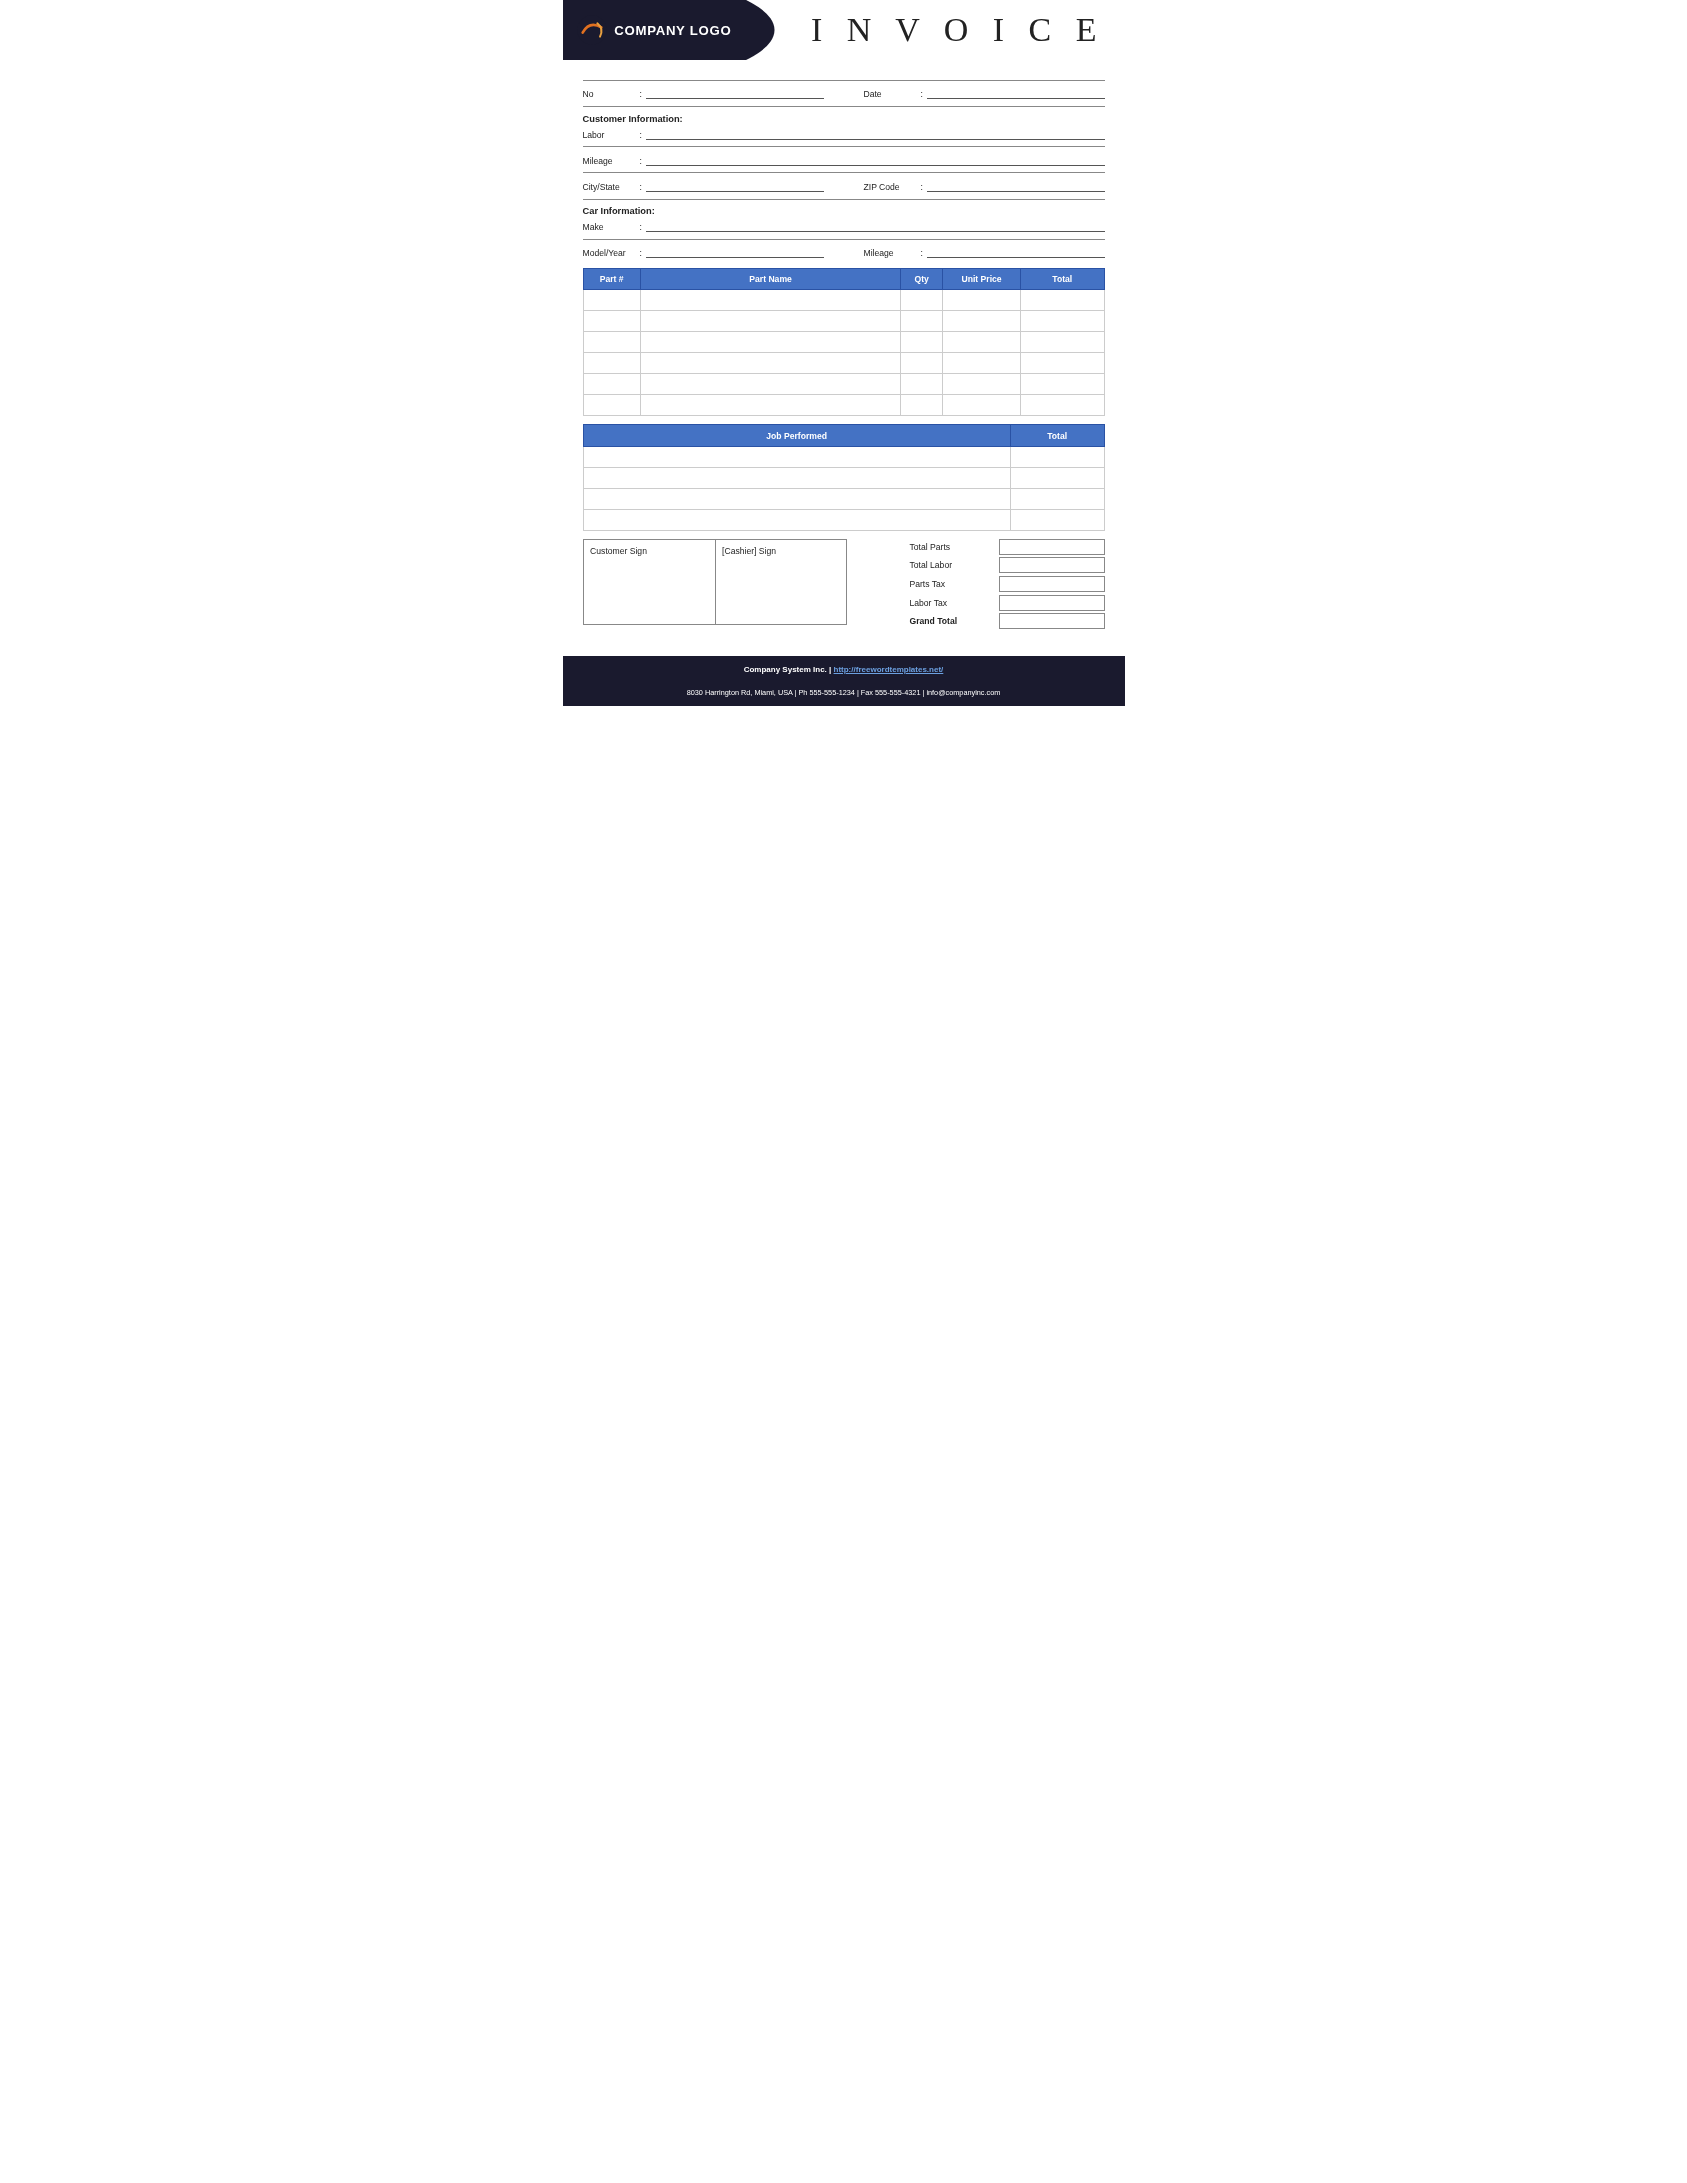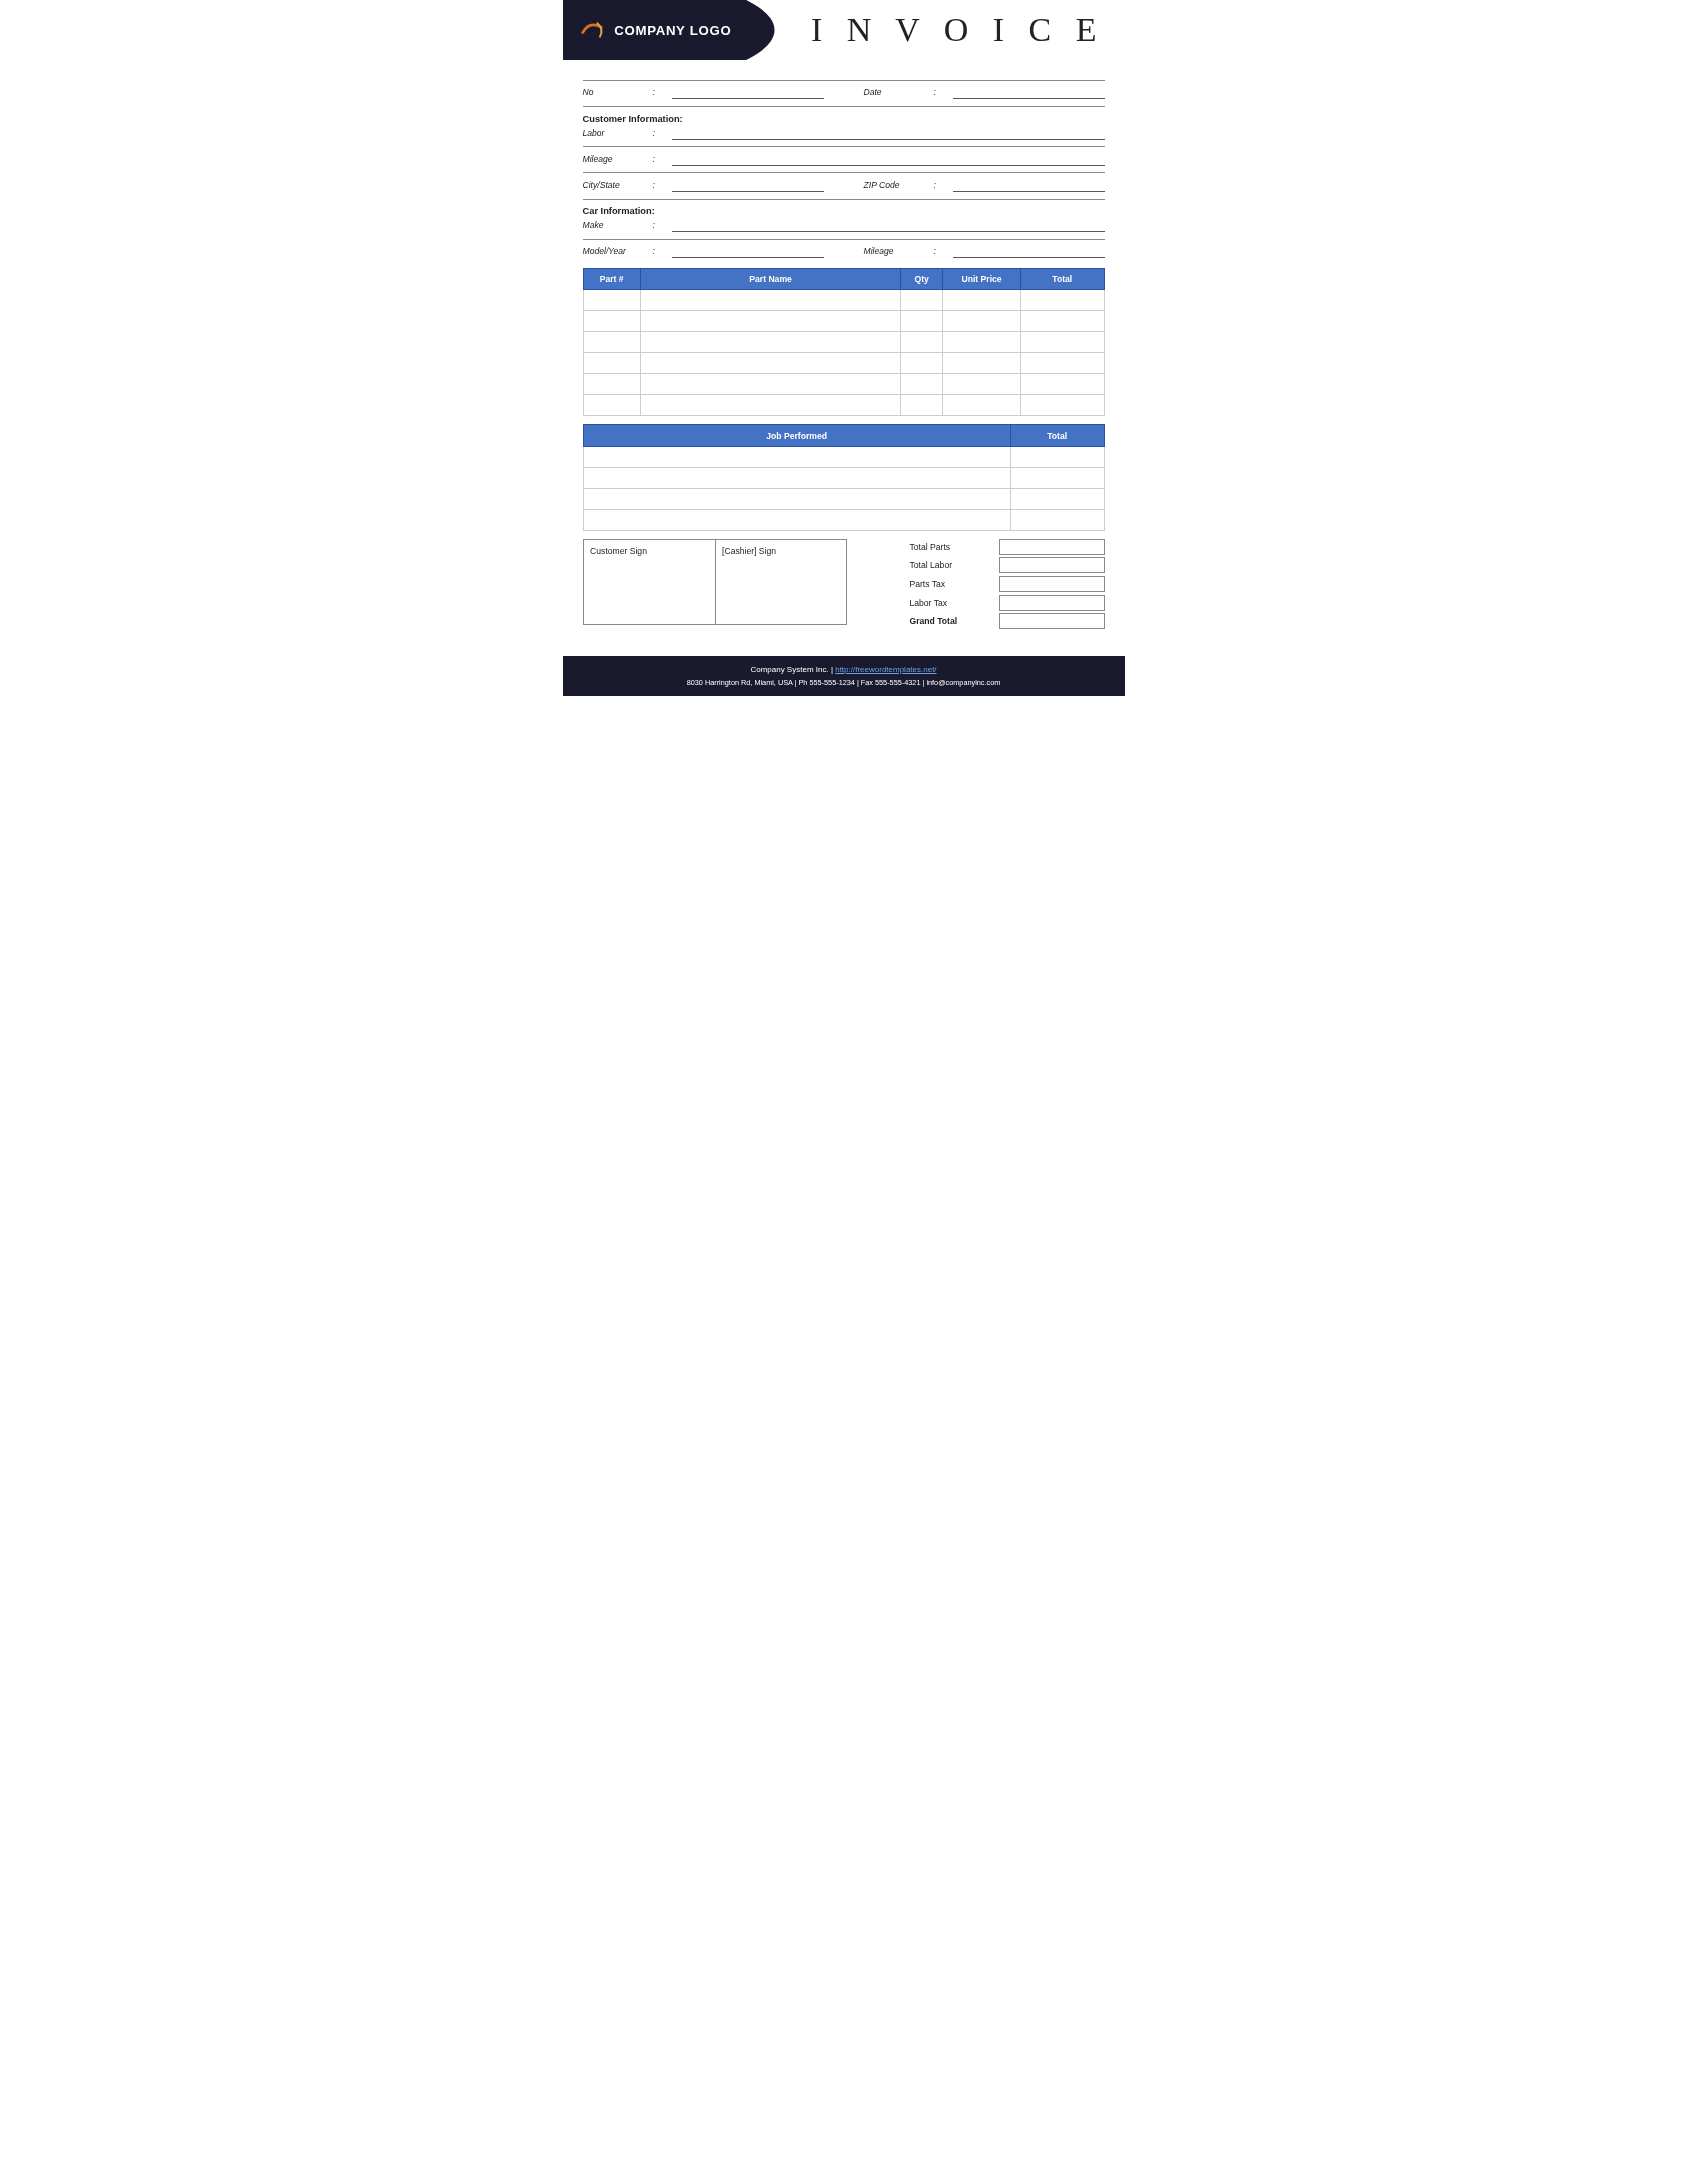--- a/index.html
+++ b/index.html
@@ -66,23 +66,23 @@
 
     
     .field-row {
       display: flex;
       align-items: flex-end;
       gap: 40px;
       margin-bottom: 4px;
     }
     .field-group {
       display: flex;
-      gap: 17px;
+      align-items: flex-end;
+      gap: 4px;
       flex: 1;
-      font-style: italic;
     }
     .field-label {
       font-size: 8.6px;
       white-space: nowrap;
       min-width: 53px;
     }
     .field-colon {
       font-size: 8.6px;
     }
     .field-line {
@@ -192,22 +192,22 @@
       text-align: center;
       padding: 9.3px 6.6px;
       font-size: 8px;
       margin-top: 13.2px;
     }
     .footer a {
       color: #6ca0e0;
       text-decoration: underline;
     }
     .footer-line1 {
-      font-weight: normal;
-      margin-bottom: 4px;
+      font-weight: bold;
+      margin-bottom: 14px;
     }
     .footer-line2 {
       font-size: 7.3px;
     }
   </style>
 </head>
 <body>
 
 <div class="header">
   <div class="header-logo">

